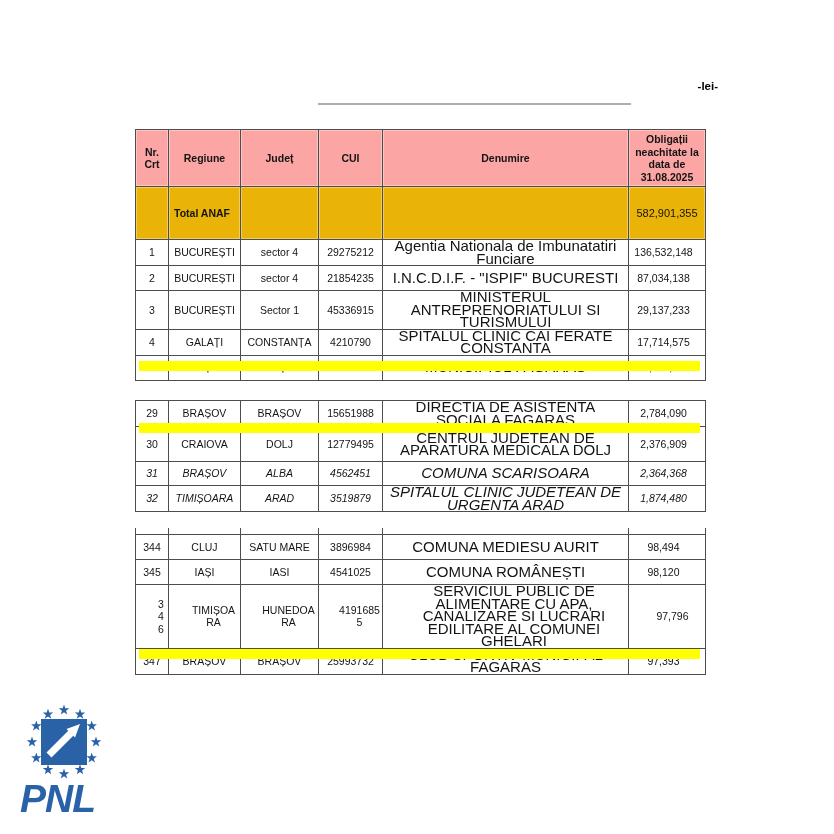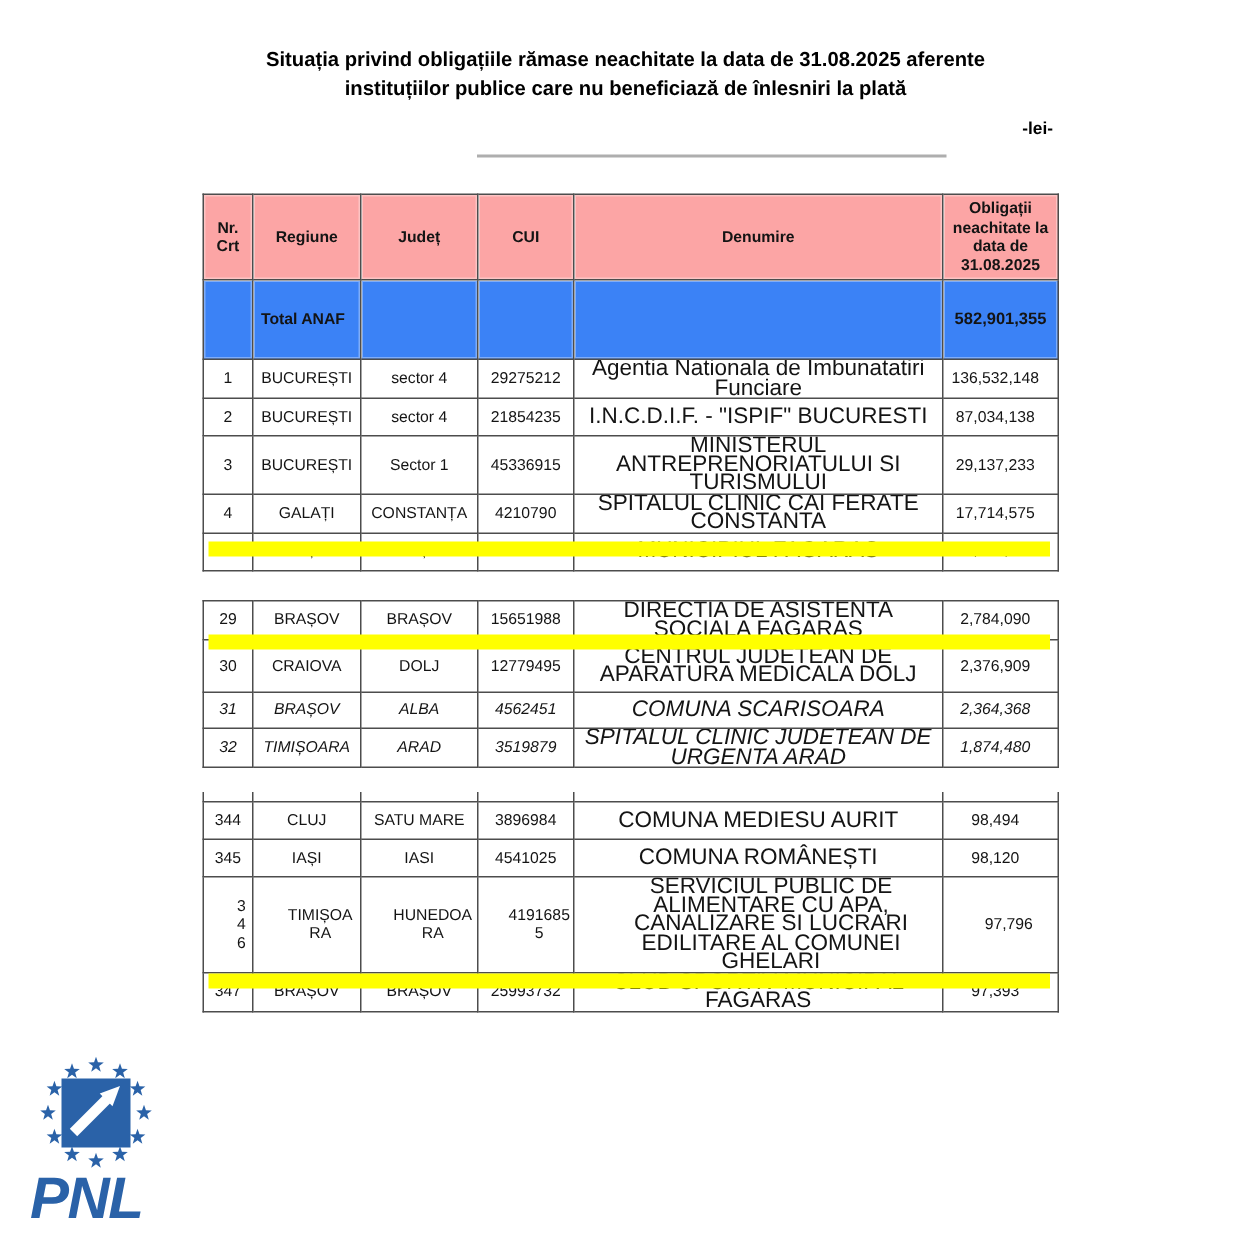--- a/index.html
+++ b/index.html
@@ -2,58 +2,54 @@
 <html><head>
 <meta charset="utf-8">
 <style>
   html,body{margin:0;padding:0;background:#fff;}
   .page{position:relative;width:834px;height:834px;background:#ffffff;
         font-family:"Liberation Sans", sans-serif;color:#000;overflow:hidden;}
 
   .title{position:absolute;top:30px;left:0;width:100%;text-align:center;
          font-weight:bold;font-size:13.5px;line-height:19px;color:#000;}
   .rule{position:absolute;left:318px;top:103px;width:313px;height:2px;background:#aeaeae;}
-  .lei{position:absolute;top:80px;right:132px;font-weight:bold;font-size:11.5px;}
+  .lei{position:absolute;top:80px;right:116px;font-weight:bold;font-size:11.5px;}
 
   table{border-collapse:collapse;table-layout:fixed;position:absolute;left:135px;
         background:#fff;width:570px;}
   .t1{top:129px;} .t2{top:400px;} .t3{top:528px;}
   td,th{border:1px solid #4d4d4d;font-size:10.5px;line-height:12.5px;
         text-align:center;vertical-align:middle;padding:1px 2px;color:#141414;
         overflow:hidden;font-weight:normal;word-wrap:break-word;}
   thead th{background:#fca5a5;font-weight:bold;height:54px;
            box-shadow:inset 0 0 0 1px rgba(255,255,255,.35);}
-  .total td{background:#3b82f6;height:50px;
+  .total td{background:#eab308;height:50px;
             box-shadow:inset 0 0 0 1px rgba(255,255,255,.35);}
   .total .c-reg{text-align:left;font-weight:bold;padding-left:5px;}
-  .total .c-val{font-weight:bold;font-size:11px;text-align:center;
+  .total .c-val{font-weight:normal;font-size:11px;text-align:center;
                 word-break:break-all;padding:0 0;}
   .c-val{text-align:center;padding-right:9px;}
   .c-den{padding:0 3px;font-size:15px;}
   tr.h22 td{height:22px;} tr.h23 td{height:23px;} tr.h21 td{height:21px;font-style:italic;}
   tr.h19 td{height:19px;} tr.h33 td{height:33px;} tr.h32 td{height:32px;}
   tr.h44 td{height:44px;padding-left:20px;}
   tr.cut td{height:6px;border-top:none;padding:0;}
 
   .hl{position:absolute;left:139px;width:561px;height:10px;z-index:5;}
   .hl1{top:361px;} .hl2{top:423px;} .hl3{top:649px;}
 
   .logo{position:absolute;left:12px;top:694px;width:112px;height:132px;}
   .logo text{font-family:"Liberation Sans", sans-serif;font-weight:bold;
              font-style:italic;font-size:39px;letter-spacing:-1px;}
 </style>
 </head>
 <body>
 
 <div class="page">
 
-  <div class="title">
-    <div>Situația privind obligațiile rămase neachitate la data de 31.08.2025 aferente</div>
-    <div>instituțiilor publice care nu beneficiază de înlesniri la plată</div>
-  </div>
 
   <div class="rule"></div>
   <div class="lei">-lei-</div>
 
   <table class="t1">
     <colgroup>
         <col style="width:33px">
         <col style="width:72px">
         <col style="width:78px">
         <col style="width:64px">

